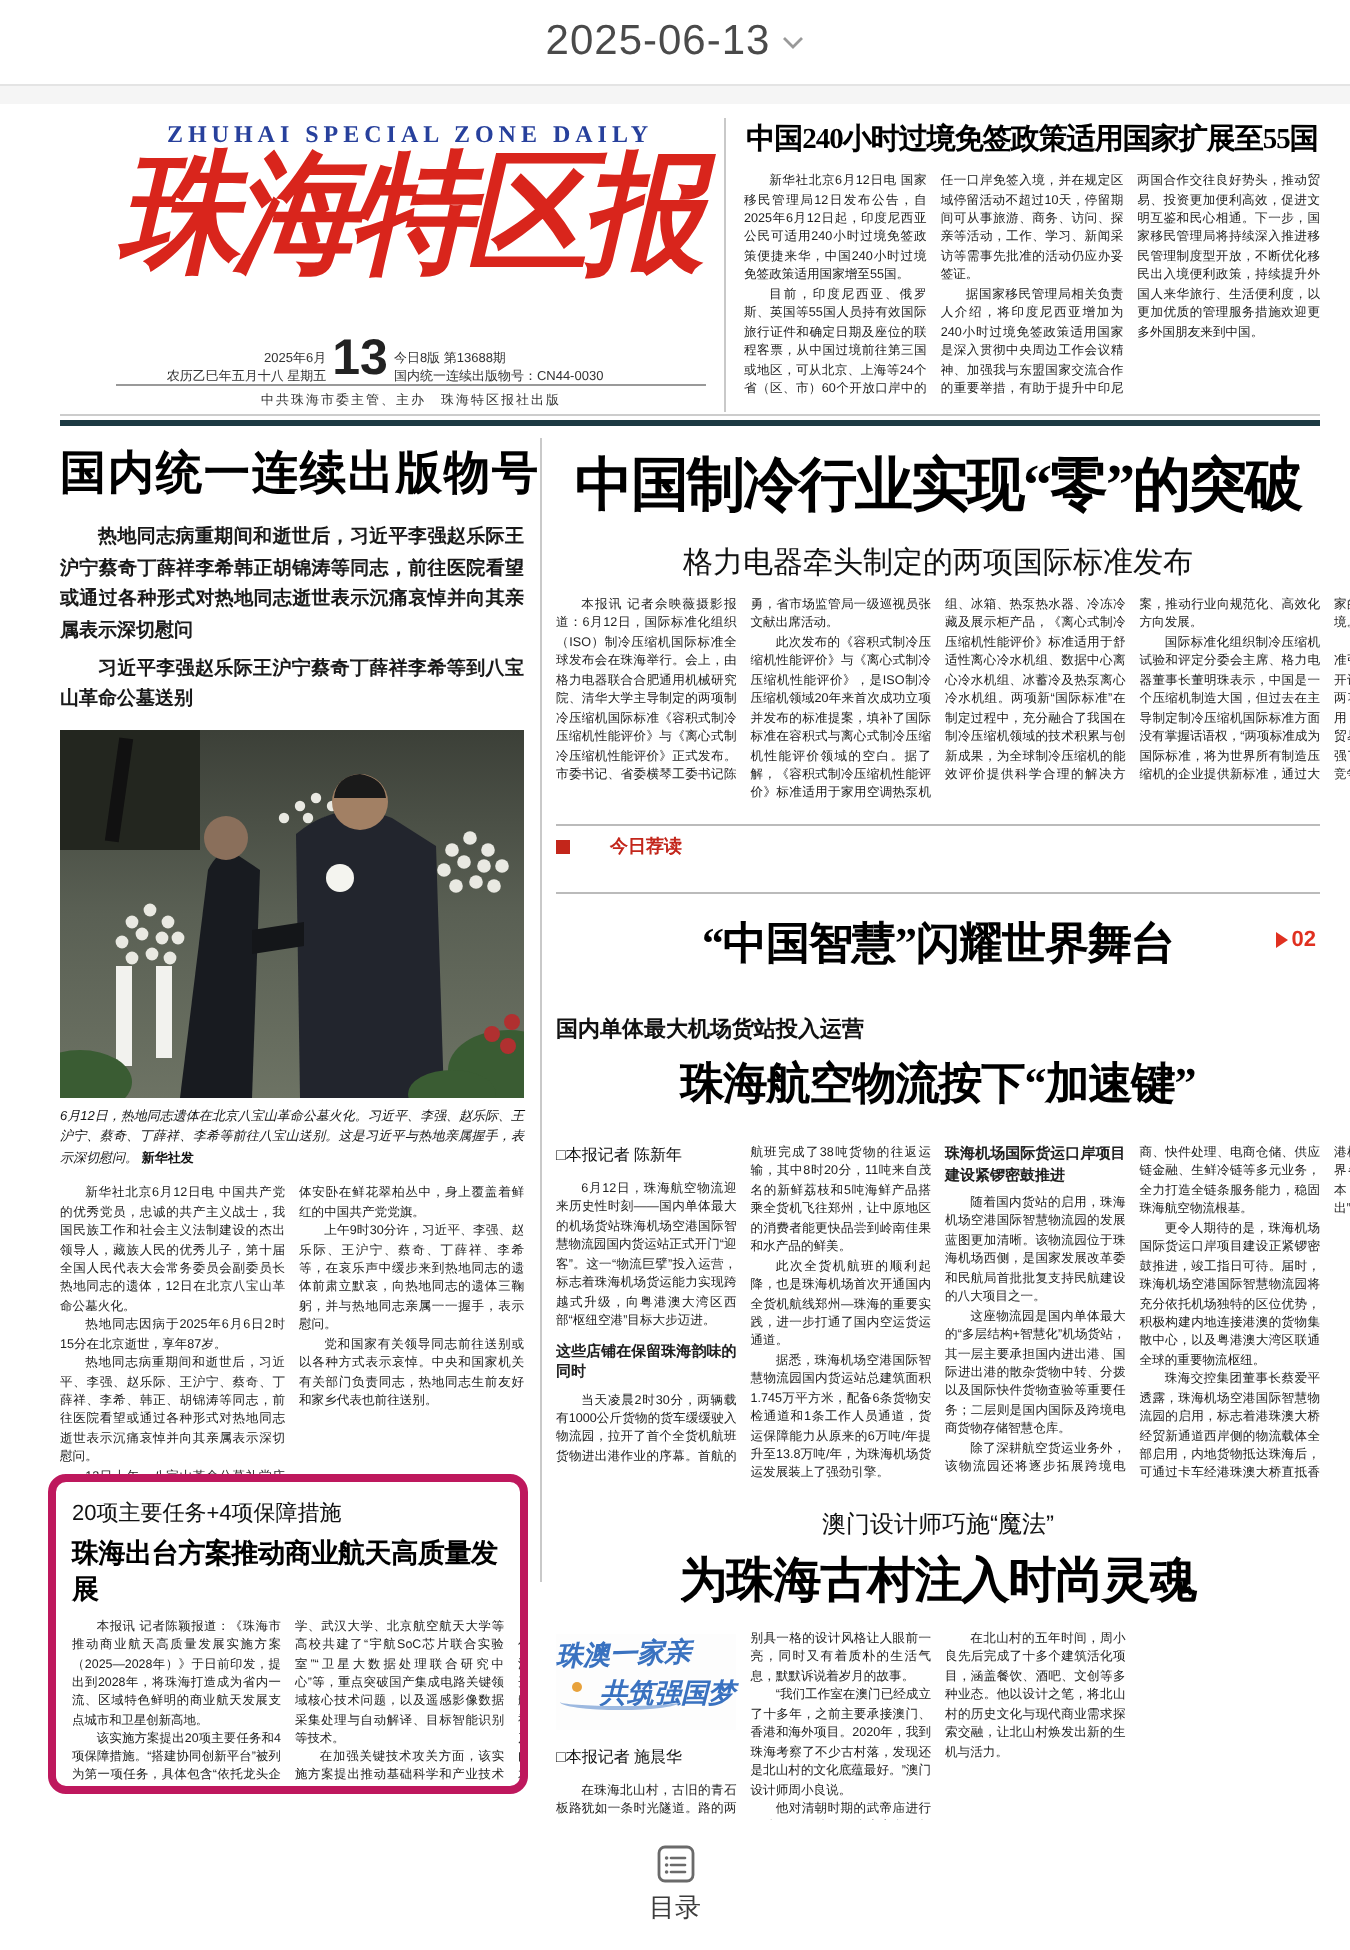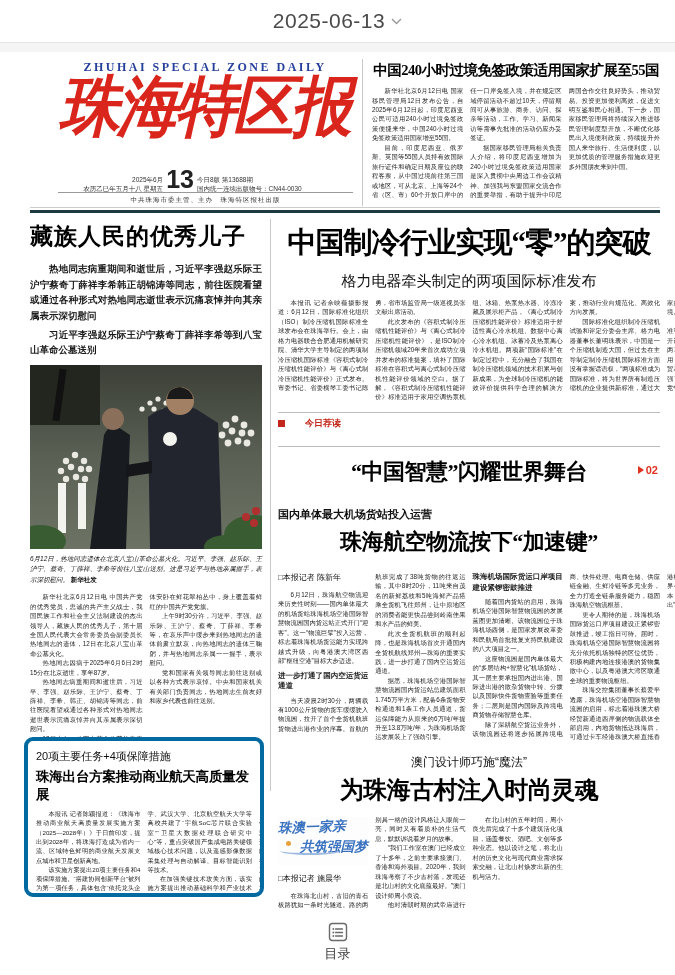--- a/index.html
+++ b/index.html
@@ -28,21 +28,21 @@
   
   .vline{position:absolute;left:240px;top:164px;width:1px;height:572px;background:#c9c9c9;}
   .leftcol{position:absolute;left:0;top:162px;width:232px;}
   .leftcol h1{margin:4px 0 9px;font-size:23px;letter-spacing:1px;color:#000;white-space:nowrap;}
   .bold-deck{font-size:9.5px;font-weight:bold;line-height:1.65;text-indent:2em;text-align:justify;margin:0 0 3px;}
   .photo{margin-top:7px;width:232px;height:184px;display:block;}
   .caption{font-size:6.5px;line-height:1.6;margin-top:5px;text-align:justify;font-style:italic;color:#111;}
   .caption b{font-style:normal;}
   .leftcol .body2{margin-top:7px;column-count:2;height:182px;}
   
-  .bluebox{position:absolute;left:-6px;top:682px;width:240px;height:160px;border:4px solid #0369a1;border-radius:9px;background:#fff;padding:6px 8px;box-sizing:border-box;overflow:hidden;}
+  .bluebox{position:absolute;left:-6px;top:682px;width:240px;height:160px;border:4px solid #be185d;border-radius:9px;background:#fff;padding:6px 8px;box-sizing:border-box;overflow:hidden;}
   .bluebox .kicker{font-size:11px;color:#111;margin:2px 0 4px;}
   .bluebox h2{margin:0 0 6px;font-size:13.5px;letter-spacing:-.2px;line-height:1.3;color:#000;}
   .bluebox .cols{column-count:2;height:112px;font-size:6.2px;}
   
   .rightarea{position:absolute;left:248px;top:162px;width:382px;}
   .cool-h1{margin:6px 0 2px;text-align:center;font-family:"Liberation Serif",serif;font-weight:bold;font-size:29px;letter-spacing:-1px;color:#000;white-space:nowrap;}
   .cool-deck{text-align:center;font-size:15px;font-weight:500;margin:9px 0 7px;color:#111;}
   .cool-body{column-count:4;height:106px;margin-top:4px;}
   .sep{border:none;border-top:1px solid #bbb;margin:8px 0 0;}
   .digest-label{display:flex;align-items:center;gap:20px;margin-top:4px;padding-bottom:16px;border-bottom:1px solid #bbb;}
@@ -104,21 +104,21 @@
     <div class="cols">
       <p>新华社北京6月12日电 国家移民管理局12日发布公告，自2025年6月12日起，印度尼西亚公民可适用240小时过境免签政策便捷来华，中国240小时过境免签政策适用国家增至55国。</p>
       <p>目前，印度尼西亚、俄罗斯、英国等55国人员持有效国际旅行证件和确定日期及座位的联程客票，从中国过境前往第三国或地区，可从北京、上海等24个省（区、市）60个开放口岸中的任一口岸免签入境，并在规定区域停留活动不超过10天，停留期间可从事旅游、商务、访问、探亲等活动，工作、学习、新闻采访等需事先批准的活动仍应办妥签证。</p>
       <p>据国家移民管理局相关负责人介绍，将印度尼西亚增加为240小时过境免签政策适用国家是深入贯彻中央周边工作会议精神、加强我与东盟国家交流合作的重要举措，有助于提升中印尼两国合作交往良好势头，推动贸易、投资更加便利高效，促进文明互鉴和民心相通。下一步，国家移民管理局将持续深入推进移民管理制度型开放，不断优化移民出入境便利政策，持续提升外国人来华旅行、生活便利度，以更加优质的管理服务措施欢迎更多外国朋友来到中国。</p>
     </div>
   </div>
 
   <div class="vline"></div>
 
   <div class="leftcol">
-    <h1>藏族人民的优秀儿子</h1>
+    <h1>国内统一连续出版物号</h1>
     <div class="bold-deck">热地同志病重期间和逝世后，习近平李强赵乐际王沪宁蔡奇丁薛祥李希韩正胡锦涛等同志，前往医院看望或通过各种形式对热地同志逝世表示沉痛哀悼并向其亲属表示深切慰问</div>
     <div class="bold-deck">习近平李强赵乐际王沪宁蔡奇丁薛祥李希等到八宝山革命公墓送别</div>
     <svg class="photo" viewBox="0 0 232 184">
       <defs>
         <linearGradient id="bg" x1="0" y1="0" x2="0" y2="1">
           <stop offset="0" stop-color="#3c4038"></stop>
             <stop offset="0.5" stop-color="#5a6054"></stop>
             <stop offset="1" stop-color="#6d7364"></stop>
         </linearGradient>
       </defs>
@@ -218,21 +218,21 @@
         <span class="tri"></span>
         <span>02</span>
       </div>
     </div>
     <div class="d2k">国内单体最大机场货站投入运营</div>
     <div class="d-title d2t">珠海航空物流按下“加速键”</div>
 
     <div class="cols logbody">
       <p class="byline">□本报记者 陈新年</p>
       <p>6月12日，珠海航空物流迎来历史性时刻——国内单体最大的机场货站珠海机场空港国际智慧物流园国内货运站正式开门“迎客”。这一“物流巨擘”投入运营，标志着珠海机场货运能力实现跨越式升级，向粤港澳大湾区西部“枢纽空港”目标大步迈进。</p>
-      <p class="subhead">进一步打通了国内空运货运通道</p>
+      <p class="subhead">这些店铺在保留珠海韵味的同时</p>
       <p>当天凌晨2时30分，两辆载有1000公斤货物的货车缓缓驶入物流园，拉开了首个全货机航班货物进出港作业的序幕。首航的航班完成了38吨货物的往返运输，其中8时20分，11吨来自茂名的新鲜荔枝和5吨海鲜产品搭乘全货机飞往郑州，让中原地区的消费者能更快品尝到岭南佳果和水产品的鲜美。</p>
       <p>此次全货机航班的顺利起降，也是珠海机场首次开通国内全货机航线郑州—珠海的重要实践，进一步打通了国内空运货运通道。</p>
       <p>据悉，珠海机场空港国际智慧物流园国内货运站总建筑面积1.745万平方米，配备6条货物安检通道和1条工作人员通道，货运保障能力从原来的6万吨/年提升至13.8万吨/年，为珠海机场货运发展装上了强劲引擎。</p>
       <p class="subhead">珠海机场国际货运口岸项目建设紧锣密鼓推进</p>
       <p>随着国内货站的启用，珠海机场空港国际智慧物流园的发展蓝图更加清晰。该物流园位于珠海机场西侧，是国家发展改革委和民航局首批批复支持民航建设的八大项目之一。</p>
       <p>这座物流园是国内单体最大的“多层结构+智慧化”机场货站，其一层主要承担国内进出港、国际进出港的散杂货物中转、分拨以及国际快件货物查验等重要任务；二层则是国内国际及跨境电商货物存储智慧仓库。</p>
       <p>除了深耕航空货运业务外，该物流园还将逐步拓展跨境电商、快件处理、电商仓储、供应链金融、生鲜冷链等多元业务，全力打造全链条服务能力，稳固珠海航空物流根基。</p>
       <p>更令人期待的是，珠海机场国际货运口岸项目建设正紧锣密鼓推进，竣工指日可待。届时，珠海机场空港国际智慧物流园将充分依托机场独特的区位优势，积极构建内地连接港澳的货物集散中心，以及粤港澳大湾区联通全球的重要物流枢纽。</p>
       <p>珠海交控集团董事长蔡爱平透露，珠海机场空港国际智慧物流园的启用，标志着港珠澳大桥经贸新通道西岸侧的物流载体全部启用，内地货物抵达珠海后，可通过卡车经港珠澳大桥直抵香港机场或澳门机场，再转运至世界各地，大幅降低企业物流成本，开创“东进东出、西进西出”的物流新格局。</p>
     </div>

